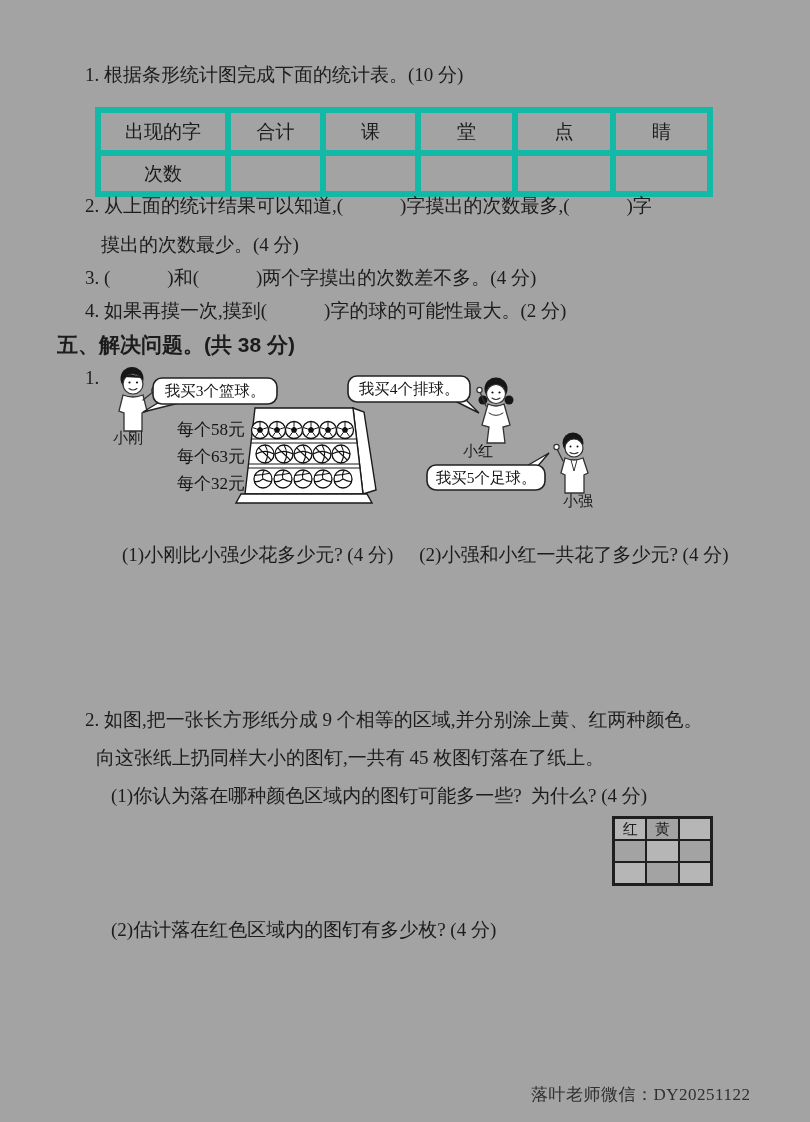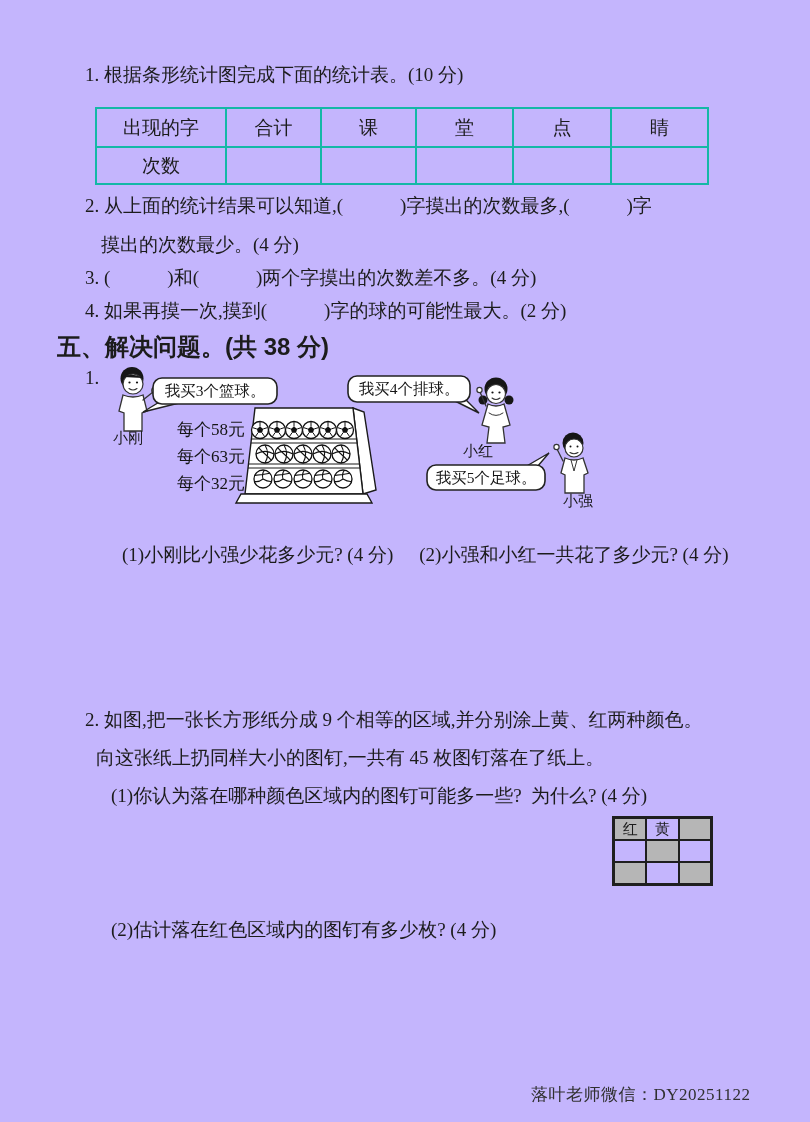--- a/index.html
+++ b/index.html
@@ -1,35 +1,35 @@
 <!DOCTYPE html>
 <html><head>
 <meta charset="utf-8">
 <style>
   html,body{margin:0;padding:0;background:#e8e8e8;}
   .page{
     position:relative;width:810px;height:1122px;margin:0 auto;
-    background:#c4b5fd;overflow:hidden;
+    background:#a3a3a3;overflow:hidden;
     font-family:"Liberation Serif","DejaVu Serif",serif;
     color:#1c1c1c;
     text-decoration:underline;
   }
   .abs{position:absolute;white-space:pre-wrap;}
   .body-text{font-size:19px;line-height:24px;}
   .section-title{
     font-family:"Liberation Sans","DejaVu Sans",sans-serif;
-    font-weight:bold;font-size:24px;
+    font-weight:bold;font-size:21px;
   }
   
   table.stats{
     border-collapse:collapse;table-layout:fixed;
     font-size:19px;
   }
   table.stats td{
-    border:2px solid #14b8a6;text-align:center;vertical-align:middle;
+    border:6px solid #14b8a6;text-align:center;vertical-align:middle;
     height:35px;padding:0;
   }
   
   .q-row span{margin-right:26px;}
   
   .color-grid{
     left:612px;top:816px;width:101px;height:70px;
     border:2px solid #1f1f1f;box-sizing:border-box;
     display:grid;grid-template-columns:repeat(3,1fr);grid-template-rows:repeat(3,1fr);
   }

